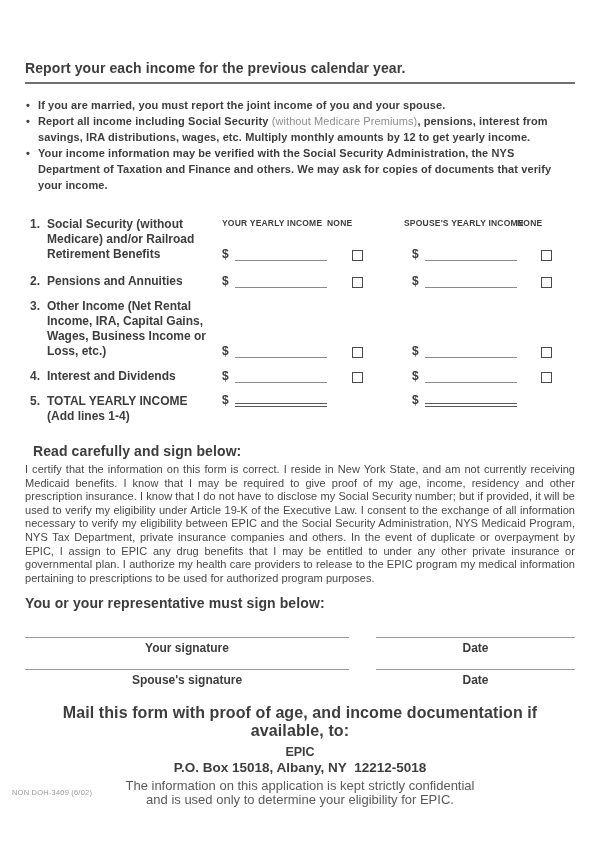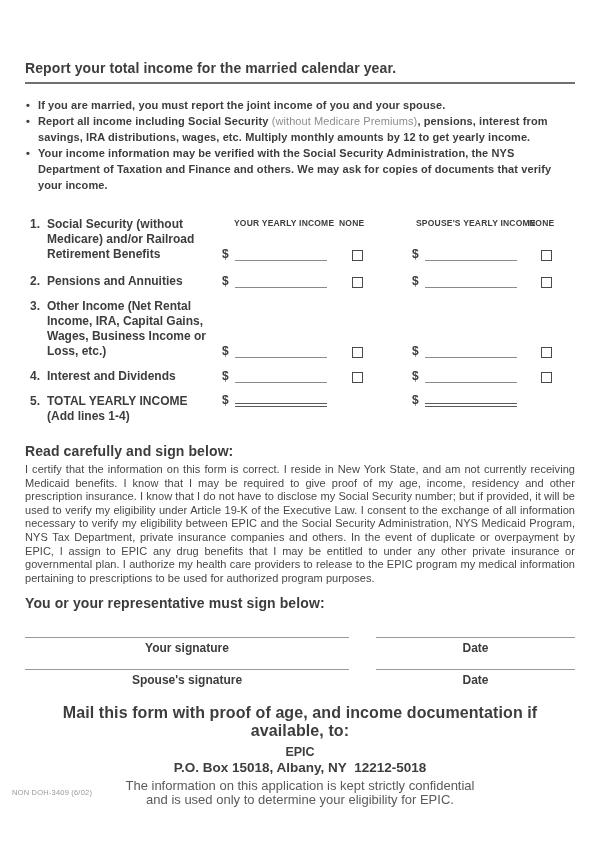--- a/index.html
+++ b/index.html
@@ -40,21 +40,21 @@
     left: 1px;
   }
   .light-inline { font-weight: normal; color: #8d8d8d; }
 
   
   .income-table { position: relative; margin-top: 24px; }
   .thead, .irow {
     display: grid;
     grid-template-columns: 197px 105px 60px 25px 105px 58px;
   }
-  .thead { position: absolute; top: 1px; left: 12px; width: 550px; }
+  .thead { position: absolute; top: 1px; left: 0; width: 550px; }
   .col-h {
     font-size: 8.5px;
     font-weight: bold;
     letter-spacing: .2px;
     white-space: nowrap;
   }
   .col-h.center { text-align: left; }
   .col-h.spouse { margin-left: -8px; }
 
   .irow { align-items: end; margin-bottom: 12px; }
@@ -73,21 +73,21 @@
   .nonecell { display: flex; justify-content: center; padding-bottom: 1px; }
   .checkbox {
     width: 11px; height: 11px;
     border: 1.5px solid #4a4a4a;
     background: #fff;
   }
   .sublabel { font-weight: bold; }
 
   
   .section-heading { font-size: 14px; font-weight: bold; letter-spacing: .1px; }
-  .certify-heading { margin-top: 19px; }
+  .certify-heading { margin-top: 19px; margin-left: 8px; }
   .certify-body {
     margin-top: 4px;
     font-size: 11px;
     line-height: 13.6px;
     text-align: justify;
     color: #474747;
     letter-spacing: .05px;
   }
   .sign-heading { margin-top: 10px; }
 
@@ -117,21 +117,21 @@
     font-size: 7.5px;
     color: #999;
     letter-spacing: .2px;
   }
 </style>
 </head>
 <body>
 
 <div class="page">
 
-  <h1 class="form-title">Report your total income for the married calendar year.</h1>
+  <h1 class="form-title">Report your each income for the previous calendar year.</h1>
 
   <ul class="instructions">
     <li><span>If you are married, you must report the joint income of you and your spouse.</span></li>
     <li><span>Report all income including Social Security </span><span class="light-inline">(without Medicare Premiums)</span><span>, pensions, interest from savings, IRA distributions, wages, etc. Multiply monthly amounts by 12 to get yearly income.</span></li>
     <li><span>Your income information may be verified with the Social Security Administration, the NYS Department of Taxation and Finance and others. We may ask for copies of documents that verify your income.</span></li>
   </ul>
 
   <section class="income-table">
 
     <div class="thead">

